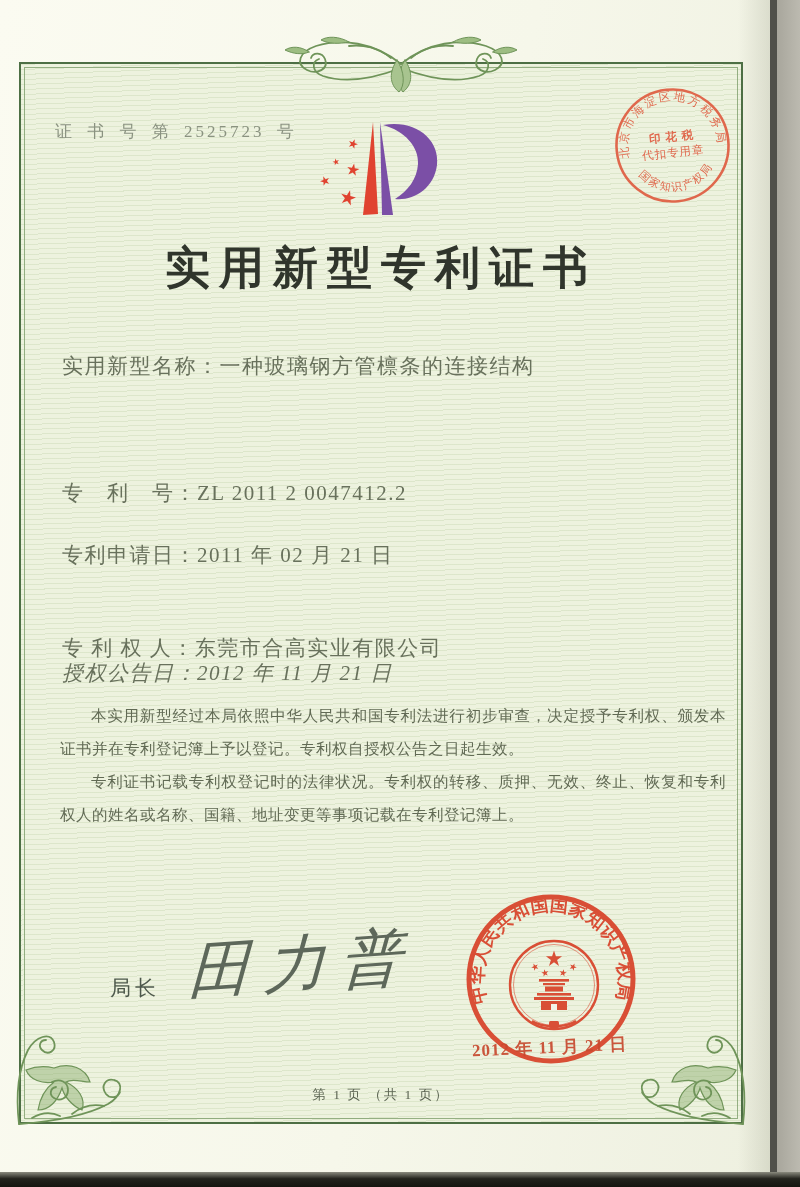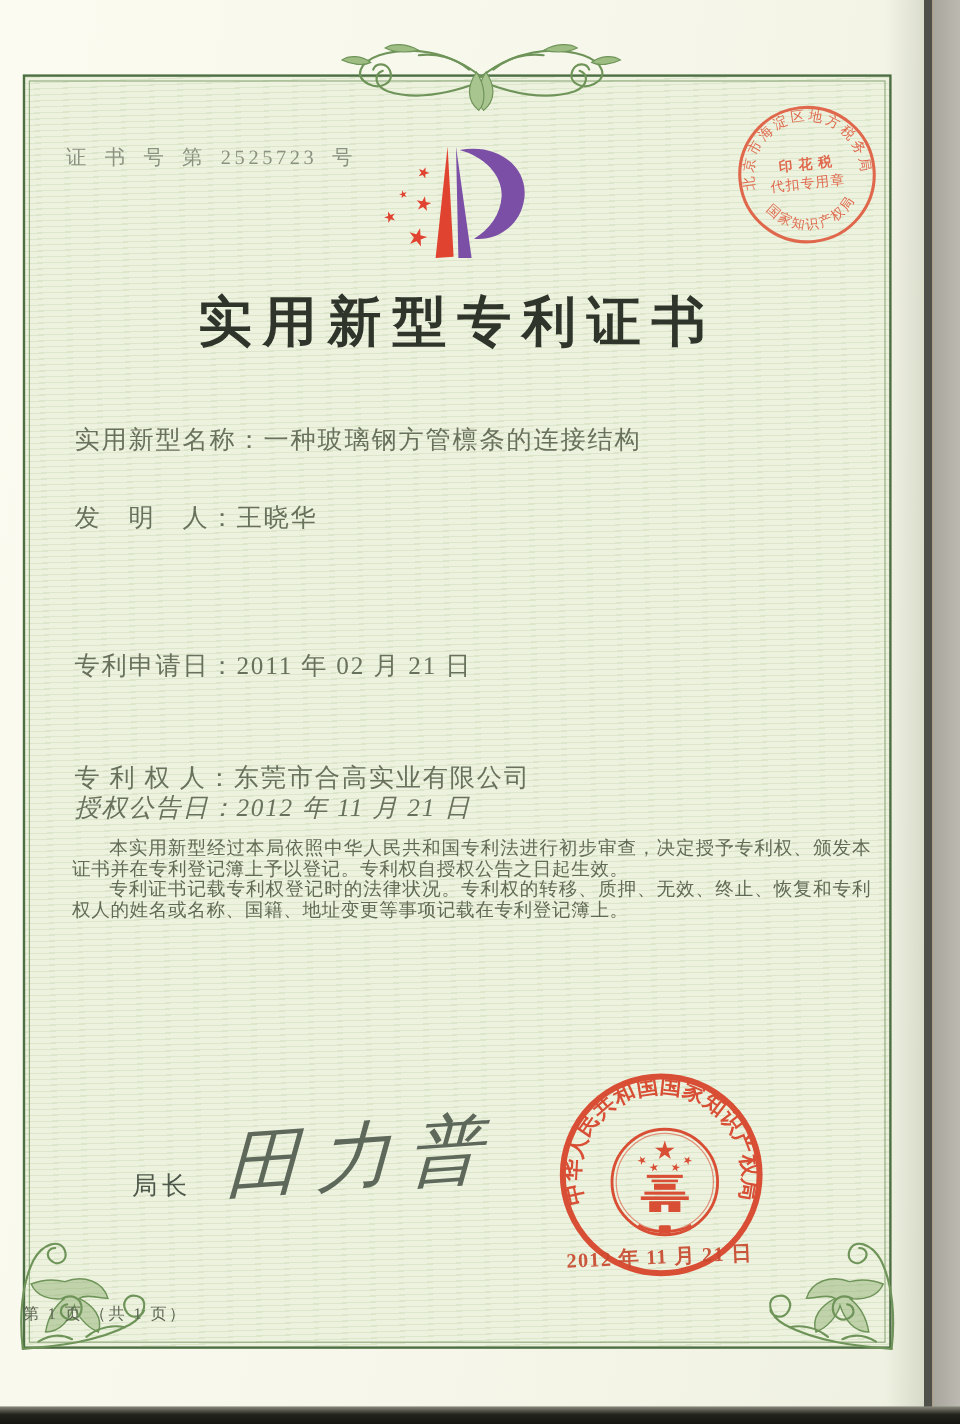--- a/index.html
+++ b/index.html
@@ -44,37 +44,37 @@
   }
   .title {
     position:absolute; left:19px; top:238px; width:724px; text-align:center;
     font-size:45px; font-weight:bold; letter-spacing:9px; color:#30352c;
   }
   .field-row { position:absolute; left:62px; font-size:21px; color:#68715c; letter-spacing:1.5px; white-space:nowrap; }
   .frow0 { top:352px; } .frow1 { top:417px; } .frow2 { top:479px; }
   .frow3 { top:541px; } .frow4 { top:634px;font-family:Liberation Serif, serif; } .frow5 { top:659px;font-style:italic; }
   .body-text {
     position:absolute; left:60px; top:699px; width:666px;
-    font-size:15.5px; line-height:17px; color:#616a54;
+    font-size:15.5px; line-height:33px; color:#616a54;
     text-align:justify; letter-spacing:.5px;
   }
   .body-text p { text-indent:2em; margin:0; }
   .sig-title { position:absolute; left:110px; top:974px; font-size:21px; color:#4d584b; letter-spacing:4px; }
   .sig-name {
     position:absolute; left:188px; top:922px;
     font-size:62px; color:#4b564a; letter-spacing:14px; opacity:.88;
     transform:rotate(-4deg) skewX(-6deg); font-style:italic;
   }
   .seal-date {
     position:absolute; left:472px; top:1035px; width:200px;
     font-size:17px; color:#c8492f; letter-spacing:1px; white-space:nowrap;
     transform:rotate(-2.5deg); font-weight:bold; opacity:.92;
   }
   .page-footer {
-    position:absolute; left:19px; top:1086px; width:724px; 
+    position:absolute; left:19px; top:1086px; width:724px; text-align:center;
     font-size:13.5px; color:#5c6553; letter-spacing:2px;
   }
   
   #tax-stamp { position:absolute; left:612px; top:85px; opacity:.9; }
   #main-seal { position:absolute; left:449px; top:877px; opacity:.94; }
   #cnipa-logo { position:absolute; left:315px; top:117px; }
   svg text { font-family:"Liberation Serif","DejaVu Serif",serif; }
 </style>
 </head>
 <body>
@@ -160,22 +160,22 @@
           <textPath href="#taxBot">国家知识产权局</textPath>
         </text>
       </g>
     </svg>
 
     <div class="title">实用新型专利证书</div>
 
     <div class="field-row frow0">
       <span>实用新型名称：</span><span>一种玻璃钢方管檩条的连接结构</span>
     </div>
-    <div class="field-row frow1">
-      <span>发　明　人：</span><span>王晓华</span>
+    <div class="field-row frow2">
+      <span>专　利　号：</span><span>ZL 2011 2 0047412.2</span>
     </div>
     <div class="field-row frow3">
       <span>专利申请日：</span><span>2011 年 02 月 21 日</span>
     </div>
     <div class="field-row frow4">
       <span>专 利 权 人：</span><span>东莞市合高实业有限公司</span>
     </div>
     <div class="field-row frow5">
       <span>授权公告日：</span><span>2012 年 11 月 21 日</span>
     </div>

